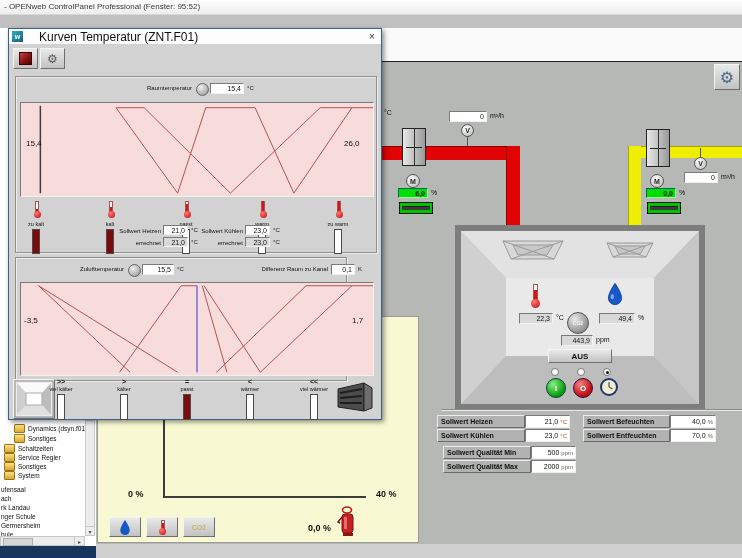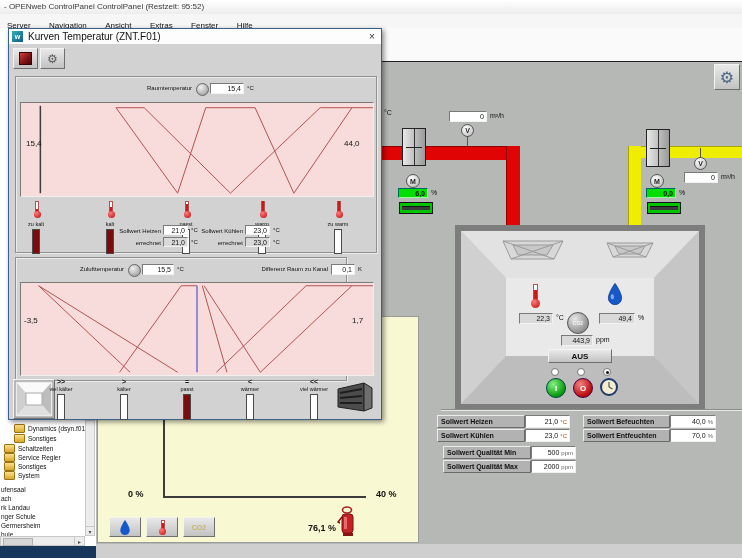--- a/index.html
+++ b/index.html
@@ -42,31 +42,23 @@
   .folder{width:9px;height:7px;background:linear-gradient(#ffe08a,#d8a830);border:1px solid #9a7410;border-radius:1px;flex:none;}
   .scroll{background:#ececec;border:1px solid #c8c8c8;box-sizing:border-box;font-size:6px;color:#555;}
   .dialog{box-shadow:2px 2px 5px rgba(0,0,0,.45);border:1px solid #39618c;background:#d2d2d2;box-sizing:border-box;z-index:10;}
 </style>
 </head>
 <body>
 
 <div class="screen">
 
   <div class="abs" style="left:0;top:0;width:742px;height:14px;background:linear-gradient(#ffffff,#ededed);border-bottom:1px solid #d8d8d8;">
-    <span class="abs" style="left:4px;top:2px;font-size:8px;color:#3a3a3a;white-space:nowrap;">- OPENweb ControlPanel ControlPanel (Restzeit: 95:52)</span>
+    <span class="abs" style="left:4px;top:2px;font-size:8px;color:#3a3a3a;white-space:nowrap;">- OPENweb ControlPanel Professional (Fenster: 95:52)</span>
   </div>
 
-  <div class="abs" style="left:0;top:14px;width:742px;height:14px;background:#f6f6f6;border-bottom:1px solid #cfcfcf;">
-    <span class="menuitem">Server</span>
-    <span class="menuitem">Navigation</span>
-    <span class="menuitem">Ansicht</span>
-    <span class="menuitem">Extras</span>
-    <span class="menuitem">Fenster</span>
-    <span class="menuitem">Hilfe</span>
-  </div>
 
   <div class="abs" style="left:0;top:28px;width:96px;height:518px;background:#ffffff;border-right:1px solid #8a8a8a;">
     <div class="treerow" style="left:14px;top:396px;">
       <span class="folder"></span>
       <span>Dynamics (dsyn.f01)</span>
       </div>
     <div class="treerow" style="left:14px;top:406px;">
       <span class="folder"></span>
       <span>Sonstiges</span>
       </div>
@@ -307,37 +299,37 @@
       <span style="position:relative;width:10px;height:15px;display:inline-block;">
         <span class="tube" style="left:3.5px;top:0;width:4px;height:10px;">
             <span class="merc" style="position:absolute;left:0;right:0;bottom:0;height:6px;background:#d01818;display:block;"></span>
           </span>
         <span class="bulb" style="left:2px;top:8px;width:7px;height:7px;"></span>
       </span>
     </div>
     <div class="abs raised cfield" style="left:85px;top:200px;width:32px;height:20px;color:#c9b464;font-weight:bold;font-size:7px;">
       <span>CO2</span>
       </div>
-    <span class="abs b" style="left:210px;top:206px;font-size:9px;">76,1 %</span>
+    <span class="abs b" style="left:210px;top:206px;font-size:9px;">0,0 %</span>
     <svg class="abs" style="left:238px;top:188px;" width="22" height="34" viewBox="0 0 22 34">
       <ellipse cx="11" cy="5" rx="4.5" ry="3" fill="none" stroke="#b02020" stroke-width="1.6"></ellipse>
       <rect x="6" y="9" width="11" height="19" rx="3" fill="#c42222" stroke="#7c1010" stroke-width="1"></rect>
       <rect x="8" y="12" width="3" height="12" fill="#e86a6a"></rect>
       <path d="M6 12 L2 17 L4 18" fill="none" stroke="#7c1010" stroke-width="1.4"></path>
       <rect x="7" y="28" width="10" height="3" fill="#8a1414"></rect>
     </svg>
   </div>
 
   <div class="abs dialog" style="left:8px;top:28px;width:374px;height:392px;">
 
     <div class="abs" style="left:0;top:0;width:372px;height:15px;background:#fdfdfd;border-bottom:1px solid #d0d0d0;display:flex;align-items:center;">
       <span class="cfield" style="margin-left:3px;width:11px;height:11px;background:linear-gradient(135deg,#2fb3b3,#135a8a);color:#fff;font-size:7px;font-weight:bold;display:inline-flex;align-items:center;justify-content:center;">
         <span>w</span>
         </span>
-      <span style="font-size:10px;padding-left:5px;flex:1;">Kurven Temperatur (ZNT.F01)</span>
+      <span style="font-size:12px;padding-left:5px;flex:1;margin-left:11px;">Kurven Temperatur (ZNT.F01)</span>
       <span class="cfield" style="width:18px;height:15px;font-size:10px;color:#333;">
         <span>×</span>
         </span>
     </div>
 
     <div class="abs raised cfield" style="left:4px;top:19px;width:25px;height:21px;">
       <span style="width:11px;height:11px;background:linear-gradient(135deg,#d04040 0%,#7c1212 60%,#4e0404 100%);border:1px solid #3c0202;display:inline-block;"></span>
     </div>
     <div class="abs raised cfield" style="left:31px;top:19px;width:25px;height:21px;">
       <span style="font-size:12px;color:#5a5a5a;">⚙</span>
@@ -360,21 +352,21 @@
             <polyline points="185.8,4.8 235.4,4.8" fill="none" stroke="#b2504f" stroke-width="1"></polyline>
             <polyline points="235.4,4.8 274.4,92.1" fill="none" stroke="#b2504f" stroke-width="1"></polyline>
             <polyline points="210.6,92.1 300.9,4.8" fill="none" stroke="#b2504f" stroke-width="1"></polyline>
             <polyline points="300.9,4.8 332.8,4.8" fill="none" stroke="#b2504f" stroke-width="1"></polyline>
             <polyline points="274.4,92.1 332.8,4.8" fill="none" stroke="#b2504f" stroke-width="1"></polyline>
             <polyline points="332.8,4.8 354.0,4.8" fill="none" stroke="#b2504f" stroke-width="1"></polyline>
             <line x1="19.47" x2="19.47" y1="2.85" y2="92.14999999999999" stroke="#3c3c3c" stroke-width="1.5"></line>
           </svg>
       </div>
       <span class="abs t8" style="left:10px;top:62px;">15,4</span>
-      <span class="abs t8" style="left:328px;top:62px;">44,0</span>
+      <span class="abs t8" style="left:328px;top:62px;">26,0</span>
 
       <div class="abs" style="left:16px;top:124px;width:9px;height:18px;">
         <div class="tube" style="left:3px;top:0;width:4px;height:12px;">
             <div class="merc" style="height:3px;"></div>
           </div>
           <div class="bulb" style="left:1.5px;top:10px;width:7px;height:7px;"></div>
         </div>
       <span class="abs t55" style="left:-2px;top:144px;width:44px;text-align:center;">zu kalt</span>
       <div class="abs zbar on" style="left:16px;top:152px;width:8px;height:25px;"></div>
 

